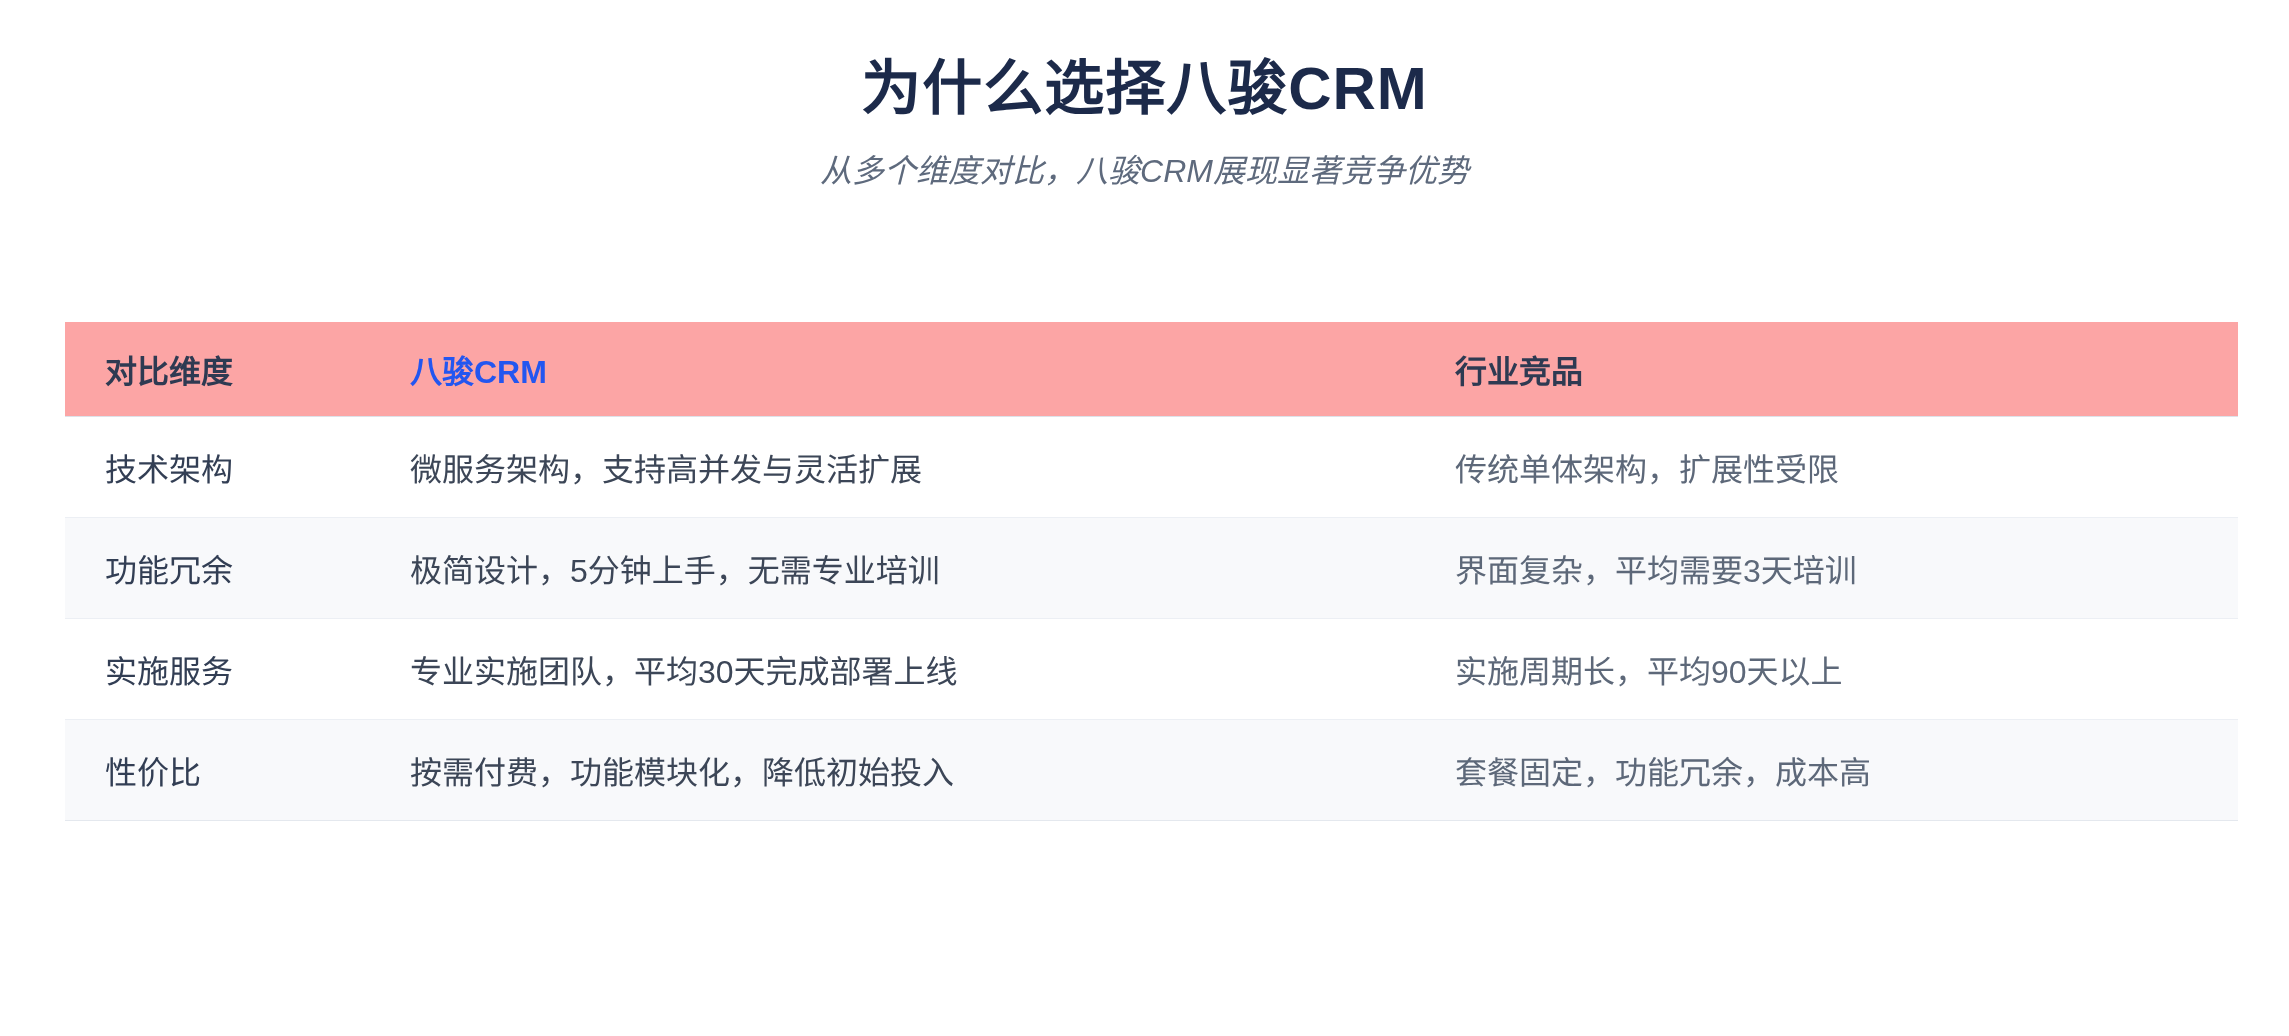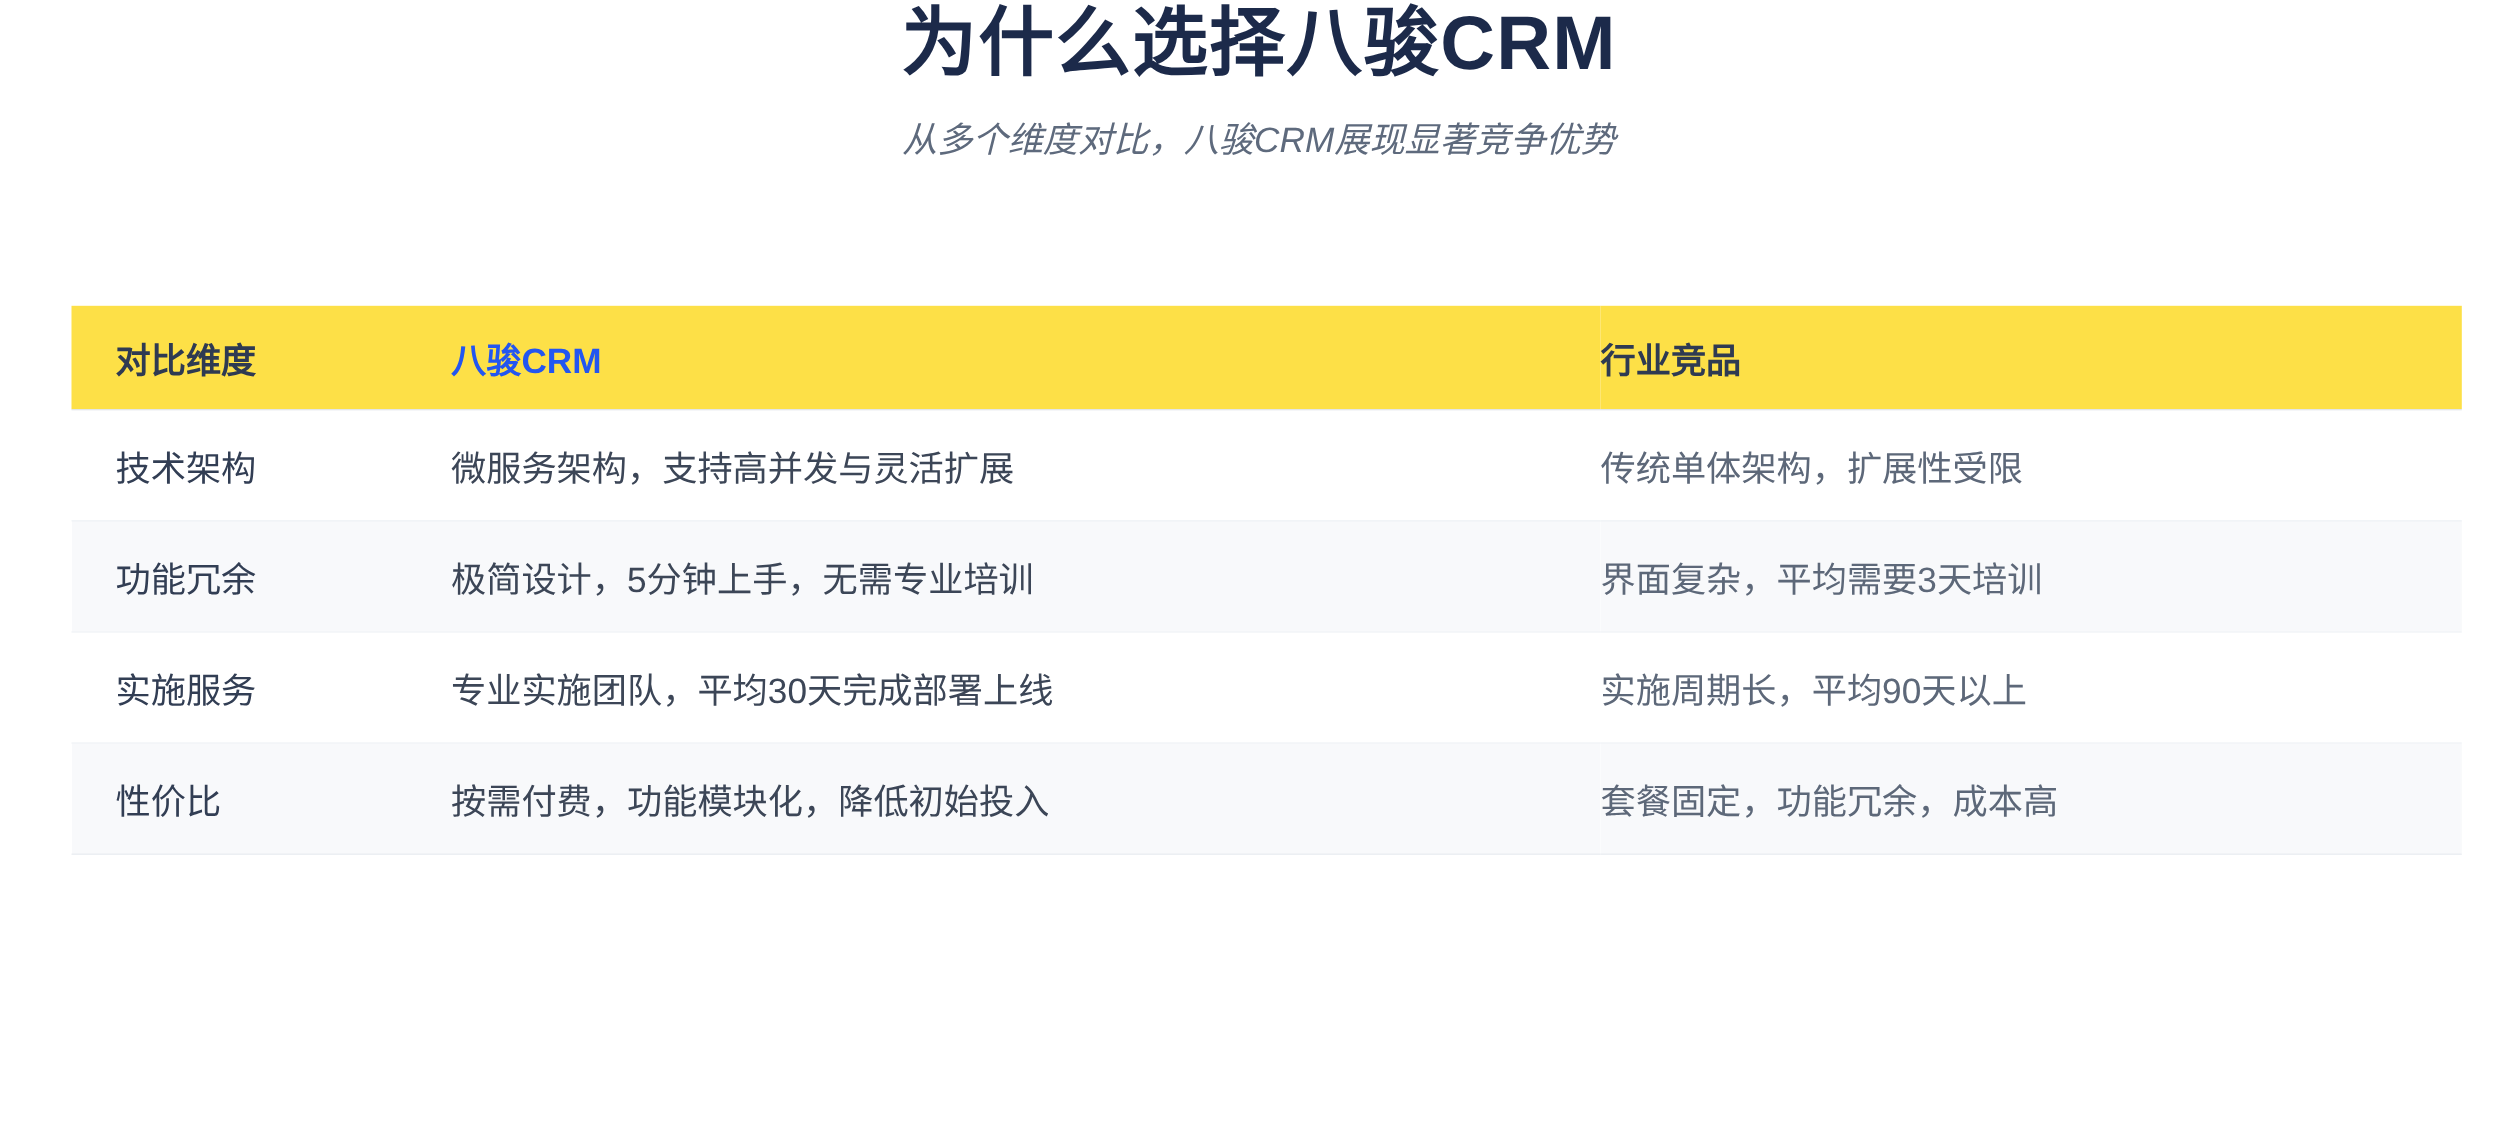--- a/index.html
+++ b/index.html
@@ -12,22 +12,23 @@
     overflow: hidden;
     font-family: "Liberation Sans", "DejaVu Sans", sans-serif;
   }
   .section {
     width: 2289px;
     height: 1036px;
     box-sizing: border-box;
   }
   .page-title {
     margin: 0;
+    padding-top: 54px;
     text-align: center;
-    font-size: 69px;
+    font-size: 60px;
     line-height: 1.15;
     font-weight: 700;
     color: #1c2a4a;
     letter-spacing: 1px;
   }
   .page-subtitle {
     margin: 28px 0 0 0;
     text-align: center;
     font-size: 32px;
     line-height: 1.3;
@@ -42,21 +43,21 @@
     width: 100%;
     border-collapse: collapse;
     table-layout: fixed;
     font-size: 32px;
   }
   col.c1 { width: 345px; }
   col.c2 { width: 1045px; }
   col.c3 { width: auto; }
   table.compare th {
     height: 94px;
-    background: #fde047;
+    background: #fca5a5;
     text-align: left;
     vertical-align: middle;
     font-weight: 700;
     color: #2e3a52;
     padding: 0;
     border-bottom: 1px solid #dde2e9;
   }
   table.compare th.brand {
     color: #2356f0;
     margin-top: 25px;

